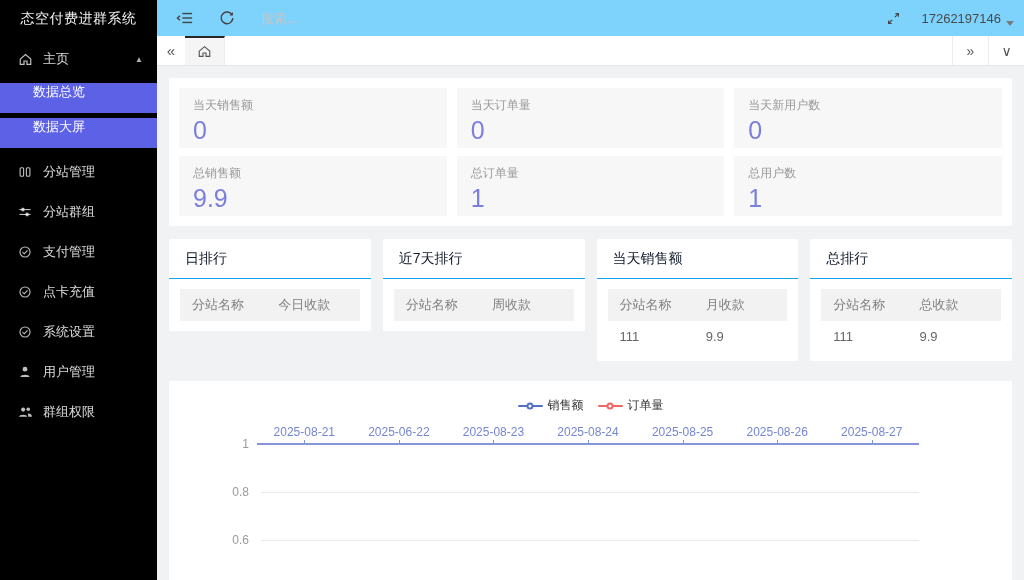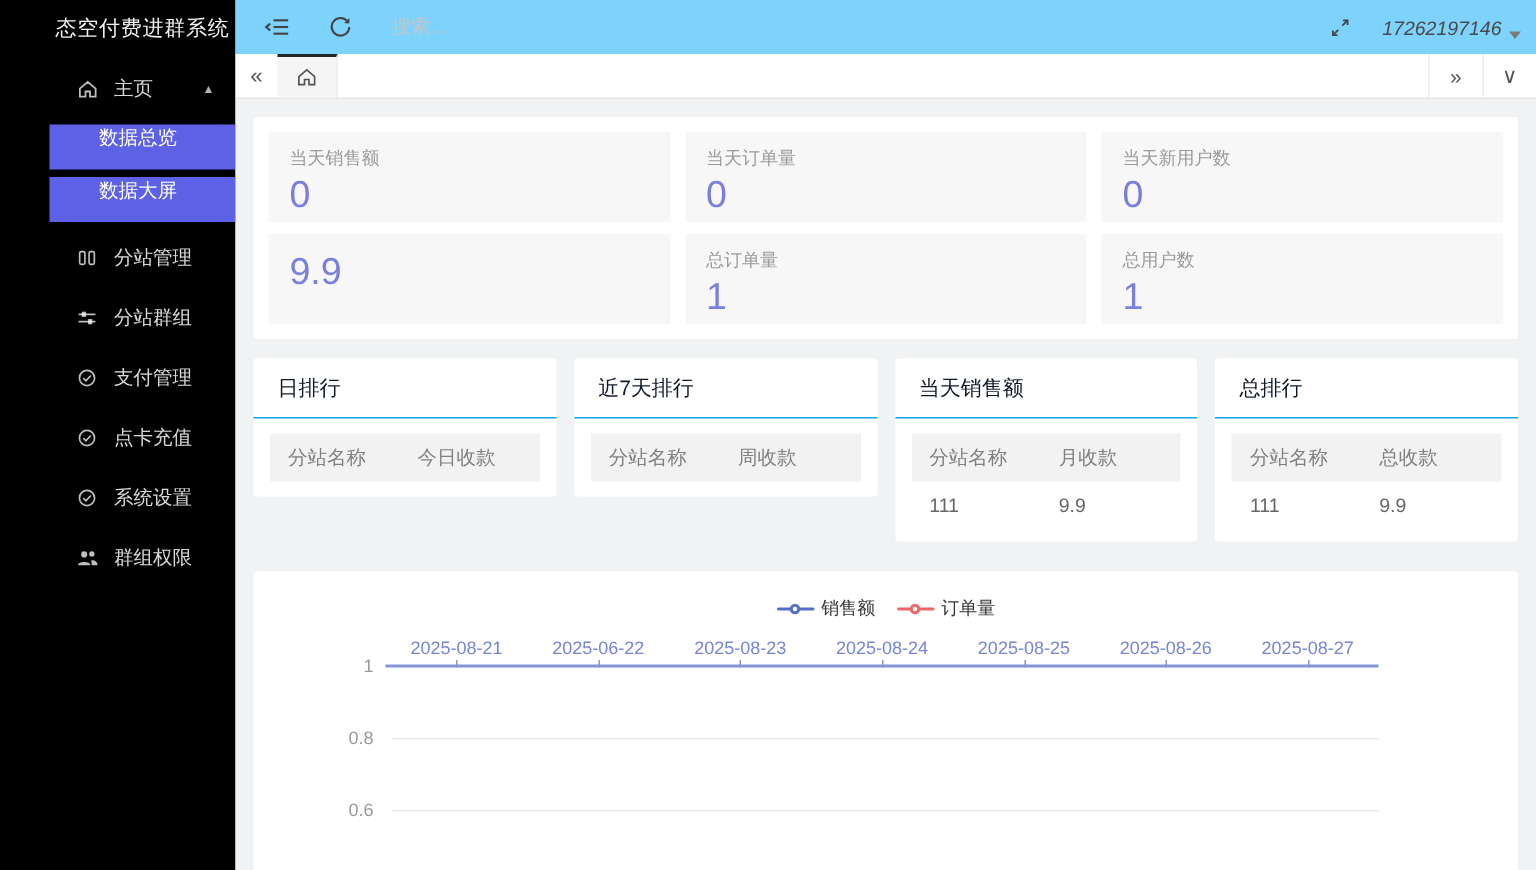--- a/index.html
+++ b/index.html
@@ -1,20 +1,20 @@
 <!DOCTYPE html>
 <html><head>
 <meta charset="utf-8">
 <style>
   * { margin:0; padding:0; box-sizing:border-box; }
   html,body { width:1024px; height:580px; overflow:hidden; }
   body { font-family:"Liberation Sans","DejaVu Sans",sans-serif; background:#f1f2f3; display:flex; }
 
   
-  .sidebar { width:157px; height:580px; background:#000; flex:0 0 157px; color:#fff;padding-left:33px; }
+  .sidebar { width:157px; height:580px; background:#000; flex:0 0 157px; color:#fff; }
   .side-title { height:38px; display:flex; align-items:center; justify-content:center;
                 font-size:14px; color:#f2f2f2; letter-spacing:.5px; }
   .menu-row { height:42px; display:flex; align-items:center; padding:0 14px 0 17px;
               font-size:13px; color:rgba(255,255,255,.85); cursor:pointer; }
   .menu-row .mi { width:16px; height:16px; margin-right:10px; display:flex; align-items:center;
                   justify-content:center; color:rgba(255,255,255,.75); }
   .menu-row .arrow { margin-left:auto; font-size:8px; color:rgba(255,255,255,.7); }
   .submenu-item { height:30px; margin-top:3px; display:flex; align-items:flex-start;
                   padding-left:33px; font-size:13px; color:#fff; cursor:pointer; }
   .submenu-item.active { background:#5c61e6; }
@@ -26,21 +26,21 @@
   
   .main { flex:1; display:flex; flex-direction:column; height:580px; min-width:0; }
 
   .topbar { height:36px; background:#7dd3fc; display:flex; align-items:center; padding:0 10px 0 18px; flex:0 0 36px; }
   .tb-icon { width:20px; height:20px; color:#444; display:flex; align-items:center; justify-content:center;
              cursor:pointer; }
   .tb-icon + .tb-icon { margin-left:22px; }
   .search-box { margin-left:24px; flex:1; }
   .search-box input { border:none; outline:none; font-size:13px; color:#333; width:220px; background:transparent; }
   .search-box input::placeholder { color:#c6c6c6; }
-  .user-area { display:flex; align-items:flex-end; margin-left:18px; cursor:pointer;font-style:italic; }
+  .user-area { display:flex; align-items:flex-end; margin-left:18px; cursor:pointer; }
   .user-name { font-size:13px; color:#4a4a4a; margin-right:5px; }
   .caret-down { width:0; height:0; border-left:4px solid transparent; border-right:4px solid transparent;
                 border-top:5px solid #7a7a7a; }
 
   .tabbar { height:30px; background:#fff; border-bottom:1px solid #e6e6e6; display:flex; align-items:stretch; flex:0 0 30px; }
   .tab-nav { width:28px; display:flex; align-items:center; justify-content:center; color:#555;
              font-size:15px; cursor:pointer; }
   .tab-home { width:40px; background:#f5f5f5; border-top:2px solid #262626; border-right:1px solid #ececec;
               display:flex; align-items:center; justify-content:center; color:#555; cursor:pointer; }
   .tab-spacer { flex:1; }
@@ -150,20 +150,29 @@
       <span class="mi">
         <svg width="14" height="14" viewBox="0 0 20 20" fill="none" stroke="currentColor" stroke-width="1.6">
           <circle cx="10" cy="10" r="7.2"></circle>
             <path d="M6.5 10.2 L9 12.6 L13.6 7.6"></path>
         </svg>
       </span>
       <span>系统设置</span>
     </div>
     <div class="menu-row">
       <span class="mi">
+        <svg width="14" height="14" viewBox="0 0 20 20" fill="currentColor">
+          <circle cx="10" cy="6" r="3.4"></circle>
+            <path d="M3.5 17 C3.5 12.8 16.5 12.8 16.5 17 Z"></path>
+        </svg>
+      </span>
+      <span>用户管理</span>
+    </div>
+    <div class="menu-row">
+      <span class="mi">
         <svg width="15" height="14" viewBox="0 0 22 20" fill="currentColor">
           <circle cx="7.5" cy="6.5" r="3"></circle>
             <path d="M1.5 17 C1.5 13 13.5 13 13.5 17 Z"></path>
           <circle cx="15" cy="6" r="2.6"></circle>
             <path d="M14.5 12.2 C18 12 20.5 13.8 20.5 17 L15 17 Z"></path>
         </svg>
       </span>
       <span>群组权限</span>
     </div>
   </div>
@@ -225,20 +234,21 @@
         </div>
         <div class="stat-cell">
           <div class="stat-label">当天订单量</div>
           <div class="stat-value">0</div>
         </div>
         <div class="stat-cell">
           <div class="stat-label">当天新用户数</div>
           <div class="stat-value">0</div>
         </div>
         <div class="stat-cell">
+          <div class="stat-label">总销售额</div>
           <div class="stat-value">9.9</div>
         </div>
         <div class="stat-cell">
           <div class="stat-label">总订单量</div>
           <div class="stat-value">1</div>
         </div>
         <div class="stat-cell">
           <div class="stat-label">总用户数</div>
           <div class="stat-value">1</div>
         </div>

